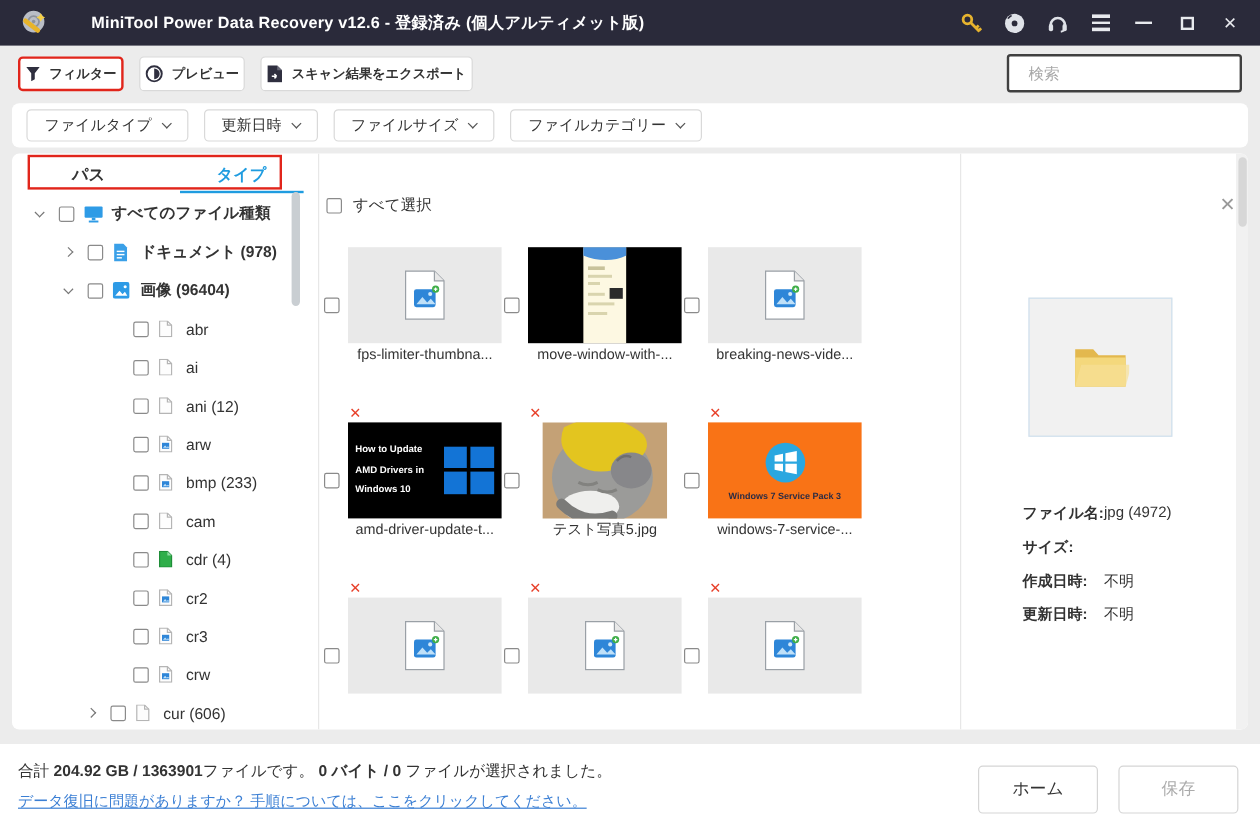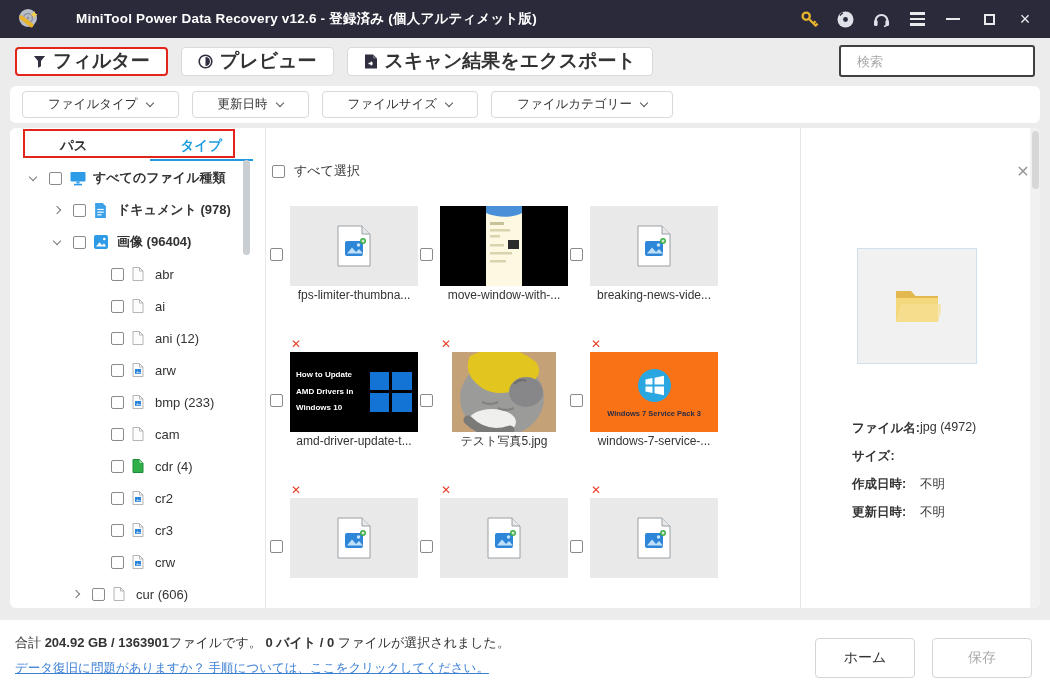--- a/index.html
+++ b/index.html
@@ -16,33 +16,33 @@
   .tb-right { margin-left:auto; display:flex; align-items:center; gap:6px; }
   .tb-ic { width:30px; height:28px; display:flex; align-items:center; justify-content:center; cursor:pointer; }
   .menu-bars { display:flex; flex-direction:column; gap:3px; }
   .menu-bars i { display:block; width:15px; height:2.4px; background:#e8eaee; }
   .win-min { width:14px; height:2px; background:#e8eaee; }
   .win-max { width:11px; height:11px; border:2px solid #e8eaee; }
   .win-close { color:#e8eaee; font-size:18px; line-height:1; }
   
   .toolbar { position:absolute; left:0; top:38px; width:1050px; height:46px; display:flex; align-items:center; padding:0 15px; }
   .tbtn { height:29px; background:#fff; border:1px solid #d9d9d9; border-radius:4px;
-    display:flex; align-items:center; gap:7px; padding:0 16px; margin-right:13px;
-    font-size:19px; font-weight:bold; color:#333; cursor:pointer; }
+    display:flex; align-items:center; gap:7px; padding:0 4px; margin-right:13px;
+    font-size:11px; font-weight:bold; color:#333; cursor:pointer; }
   .tbtn.hl { border:2px solid #e1251b; }
   .searchbox { margin-left:auto; width:196px; height:32px; background:#fff;
     border:2px solid #404040; border-radius:3px; display:flex; align-items:center; padding:0 9px; }
   .searchbox input { border:none; outline:none; flex:1; font-size:13px; color:#444;
     font-family:inherit; background:transparent; margin-left:7px; }
   .searchbox input::placeholder { color:#a7a7a7; }
   
   .filterbar { position:absolute; left:10px; top:86px; width:1030px; height:37px;
     background:#fff; border-radius:6px; display:flex; align-items:center; padding:0 12px; gap:13px; }
   .fdrop { height:27px; background:#fff; border:1px solid #d9d9d9; border-radius:4px;
-    display:flex; align-items:center; gap:9px; padding:0 25px; font-size:12.5px; color:#333; cursor:pointer; }
+    display:flex; align-items:center; gap:9px; padding:0 14px; font-size:12.5px; color:#333; cursor:pointer; }
   .chev { display:inline-block; width:6px; height:6px; border-right:1.6px solid #555; border-bottom:1.6px solid #555; }
   .chev.down  { transform:rotate(45deg); margin-top:-3px; }
   .chev.right { transform:rotate(-45deg); }
   .chev.gray { border-color:#777; }
   
   .content { position:absolute; left:10px; top:128px; width:1030px; height:480px;
     background:#fff; border-radius:6px; overflow:hidden; }
   .vdiv { position:absolute; top:0; width:1px; height:480px; background:#e7e7e7; }
   
   .side-tabs { position:absolute; left:0; top:2px; width:255px; height:30px; display:flex; }

